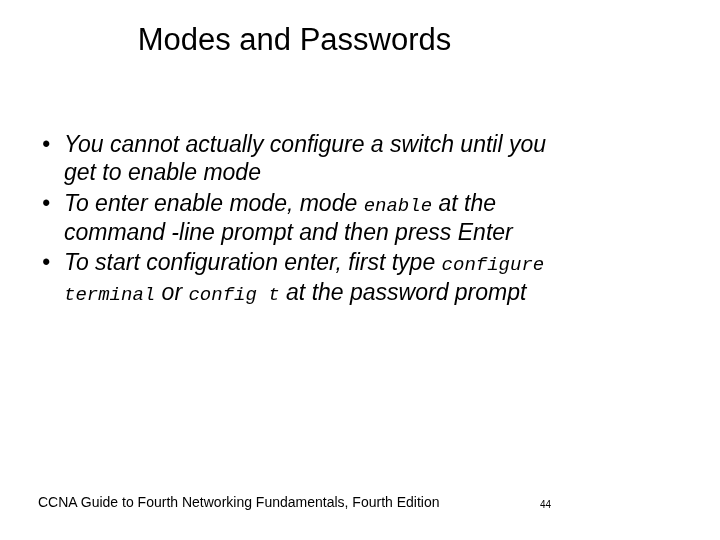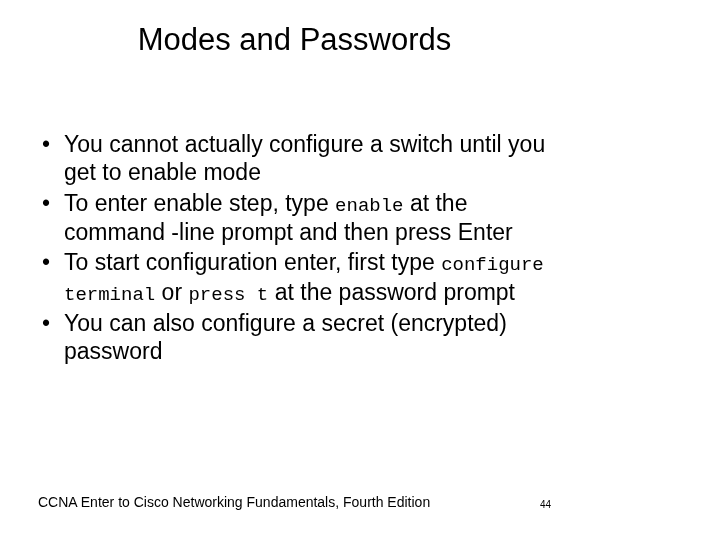--- a/index.html
+++ b/index.html
@@ -25,20 +25,21 @@
     width: 100%;
     text-align: center;
     font-size: 31px;
     font-weight: 400;
   }
   .body {
     position: absolute;
     top: 130px;
     left: 38px;
     right: 29px;
+    font-style: italic;
   }
   ul.bullets {
     margin: 0;
     padding: 0;
     list-style: none;
   }
   ul.bullets > li {
     position: relative;
     padding-left: 26px;
     font-size: 23px;
@@ -75,27 +76,24 @@
 <div class="slide">
 
   <div class="title">Modes and Passwords</div>
 
   <div class="body">
     <ul class="bullets">
       <li>
         <span>You cannot actually configure a switch until you get to enable mode</span>
       </li>
       <li>
-        <span>To enter enable step, type </span><code class="cmd">enable</code><span> at the command -line prompt and then press Enter</span>
+        <span>To enter enable mode, mode </span><code class="cmd">enable</code><span> at the command -line prompt and then press Enter</span>
       </li>
       <li>
-        <span>To start configuration enter, first type </span><code class="cmd">configure terminal</code><span> or </span><code class="cmd">press t</code><span> at the password prompt</span>
-      </li>
-      <li>
-        <span>You can also configure a secret (encrypted) password</span>
+        <span>To start configuration enter, first type </span><code class="cmd">configure terminal</code><span> or </span><code class="cmd">config t</code><span> at the password prompt</span>
       </li>
     </ul>
   </div>
 
-  <div class="footer-left">CCNA Enter to Cisco Networking Fundamentals, Fourth Edition</div>
+  <div class="footer-left">CCNA Guide to Fourth Networking Fundamentals, Fourth Edition</div>
   <div class="footer-right">44</div>
 
 </div>
 
 </body></html>

